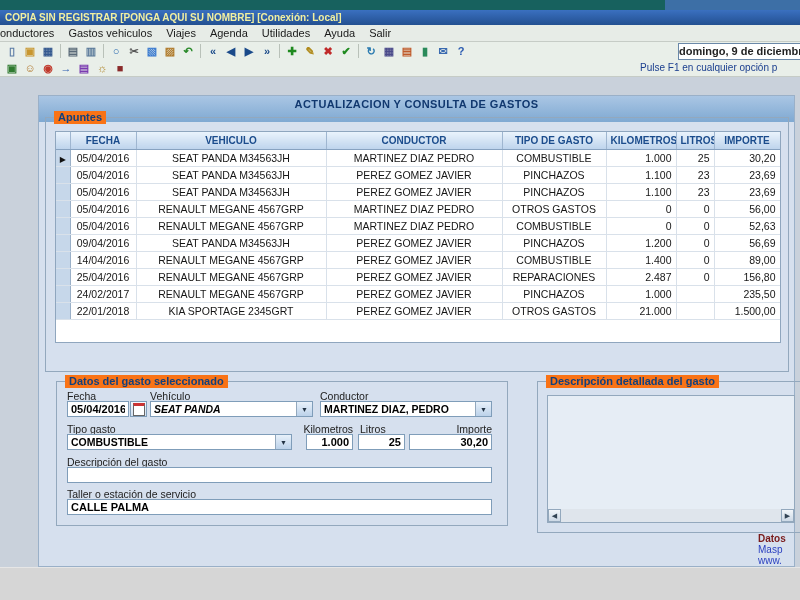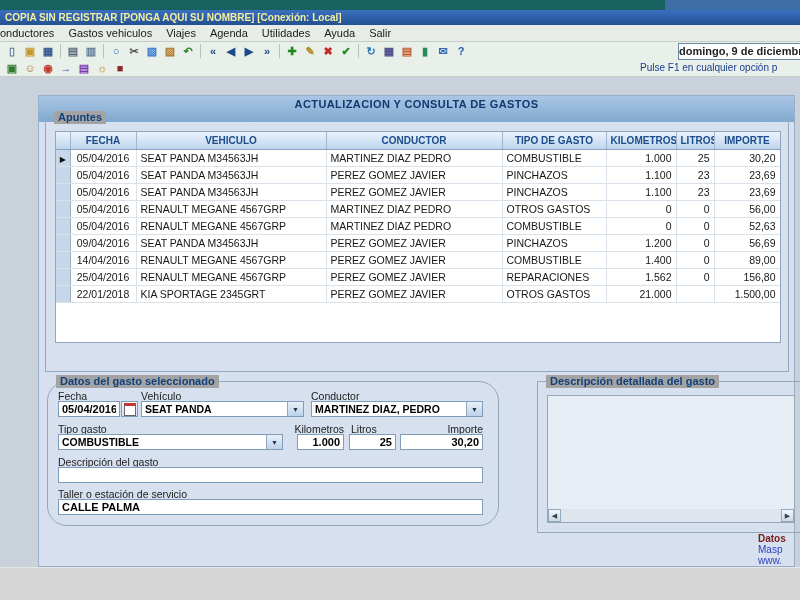--- a/index.html
+++ b/index.html
@@ -31,35 +31,35 @@
            text-align:center;box-sizing:border-box;white-space:nowrap;overflow:hidden;}
   .hint{position:absolute;left:640px;top:62px;width:158px;font-size:10px;color:#1b3f8f;
         white-space:nowrap;overflow:hidden;}
   
   .panel{position:absolute;left:38px;top:95px;width:757px;height:472px;background:#d6e0ee;
          border:1px solid #9ab0c8;box-sizing:border-box;}
   .panel-header{position:absolute;left:0;top:0;width:100%;height:26px;
                 background:linear-gradient(#aac6e4,#7fa9d2);color:#11386f;font-weight:bold;
                 font-size:11px;text-align:center;line-height:16px;letter-spacing:.4px;}
   .group{position:absolute;border:1px solid #93a8bd;box-sizing:border-box;}
-  .group-label{position:absolute;top:-7px;left:8px;background:#a3a3a3;padding:0 4px;
+  .group-label{position:absolute;top:-7px;left:8px;background:#f97316;padding:0 4px;
                font-size:11px;font-weight:bold;color:#12407c;line-height:13px;white-space:nowrap;}
   #apuntes{left:6px;top:21px;width:744px;height:255px;}
   .grid-wrap{position:absolute;left:9px;top:13px;width:726px;height:212px;background:#fff;
              border:1px solid #8fa6be;box-sizing:border-box;overflow:hidden;}
   table.grid{border-collapse:collapse;table-layout:fixed;width:724px;}
   .grid th,.grid td{height:17px;padding:0 4px;font-size:10.5px;white-space:nowrap;overflow:hidden;box-sizing:border-box;}
   .grid th{background:linear-gradient(#eaf3fc,#bed4ec);color:#1b4c8c;font-size:10px;font-weight:bold;
            text-align:center;border-right:1px solid #9fb6d0;border-bottom:1px solid #87a2c0;}
   .grid td{border-right:1px solid #d9e1ea;border-bottom:1px solid #d9e1ea;color:#161616;}
   .grid td.sel{background:#c6d7ea;border-right:1px solid #9ab0c8;padding:0;text-align:center;}
   .grid th.sel{padding:0;}
-  .c-center{text-align:center;}.c-right{text-align:right;}.c-left{text-align:left;}
+  .c-center{text-align:center;}.c-right{text-align:right;}.c-left{text-align:center;}
   .selarrow{font-size:8px;color:#111;}
-  #datos{left:8px;top:285px;width:452px;height:145px;border-radius:20px;}
+  #datos{left:17px;top:285px;width:452px;height:145px;}
   #detalle{left:486px;top:285px;width:266px;height:152px;margin-left:12px;}
   .flabel{position:absolute;font-size:10.5px;color:#222;white-space:nowrap;}
   .flabel.r{text-align:right;}
   .finput{position:absolute;height:16px;border:1px solid #7f9db9;background:#fff;font-family:inherit;
           font-size:11px;font-weight:bold;color:#000;padding:0 3px;box-sizing:border-box;}
   .finput.num{text-align:right;}
   .combo{position:absolute;height:16px;border:1px solid #7f9db9;background:#fff;box-sizing:border-box;display:flex;}
   .combo .val{flex:1;font-size:10.5px;font-weight:bold;color:#000;line-height:14px;padding:0 3px;
               overflow:hidden;white-space:nowrap;}
   .combo .btn{width:15px;background:linear-gradient(#e8f1fa,#bcd2ea);border-left:1px solid #93a8bd;
@@ -246,23 +246,33 @@
                 <td class="c-right">1.400</td>
                 <td class="c-right">0</td>
                 <td class="c-right">89,00</td>
               </tr>
               <tr>
                 <td class="sel"></td>
                 <td class="c-center">25/04/2016</td>
                 <td class="c-left">RENAULT MEGANE 4567GRP</td>
                 <td class="c-left">PEREZ GOMEZ JAVIER</td>
                 <td class="c-left">REPARACIONES</td>
-                <td class="c-right">1.562</td>
+                <td class="c-right">2.487</td>
                 <td class="c-right">0</td>
                 <td class="c-right">156,80</td>
+              </tr>
+              <tr>
+                <td class="sel"></td>
+                <td class="c-center">24/02/2017</td>
+                <td class="c-left">RENAULT MEGANE 4567GRP</td>
+                <td class="c-left">PEREZ GOMEZ JAVIER</td>
+                <td class="c-left">PINCHAZOS</td>
+                <td class="c-right">1.000</td>
+                <td class="c-right"></td>
+                <td class="c-right">235,50</td>
               </tr>
               <tr>
                 <td class="sel"></td>
                 <td class="c-center">22/01/2018</td>
                 <td class="c-left">KIA SPORTAGE 2345GRT</td>
                 <td class="c-left">PEREZ GOMEZ JAVIER</td>
                 <td class="c-left">OTROS GASTOS</td>
                 <td class="c-right">21.000</td>
                 <td class="c-right"></td>
                 <td class="c-right">1.500,00</td>
@@ -275,21 +285,21 @@
     <div class="group" id="datos">
       <div class="group-label">Datos del gasto seleccionado</div>
 
       <div class="flabel" style="left:10px;top:8px;">Fecha</div>
       <input class="finput" style="left: 10px; top: 19px; width: 62px;" value="05/04/2016">
       <div class="calbtn" style="left:73px;top:19px;">
         <div class="calglyph"></div>
       </div>
 
       <div class="flabel" style="left:93px;top:8px;">Vehículo</div>
-      <div class="combo" style="left:93px;top:19px;width:163px;">
+      <div class="combo" style="left:93px;top:19px;width:163px;font-style:italic;">
         <span class="val">SEAT PANDA</span>
         <span class="btn">▼</span>
       </div>
 
       <div class="flabel" style="left:263px;top:8px;">Conductor</div>
       <div class="combo" style="left:263px;top:19px;width:172px;justify-content:space-between;">
         <span class="val">MARTINEZ DIAZ, PEDRO</span>
         <span class="btn">▼</span>
       </div>
 

